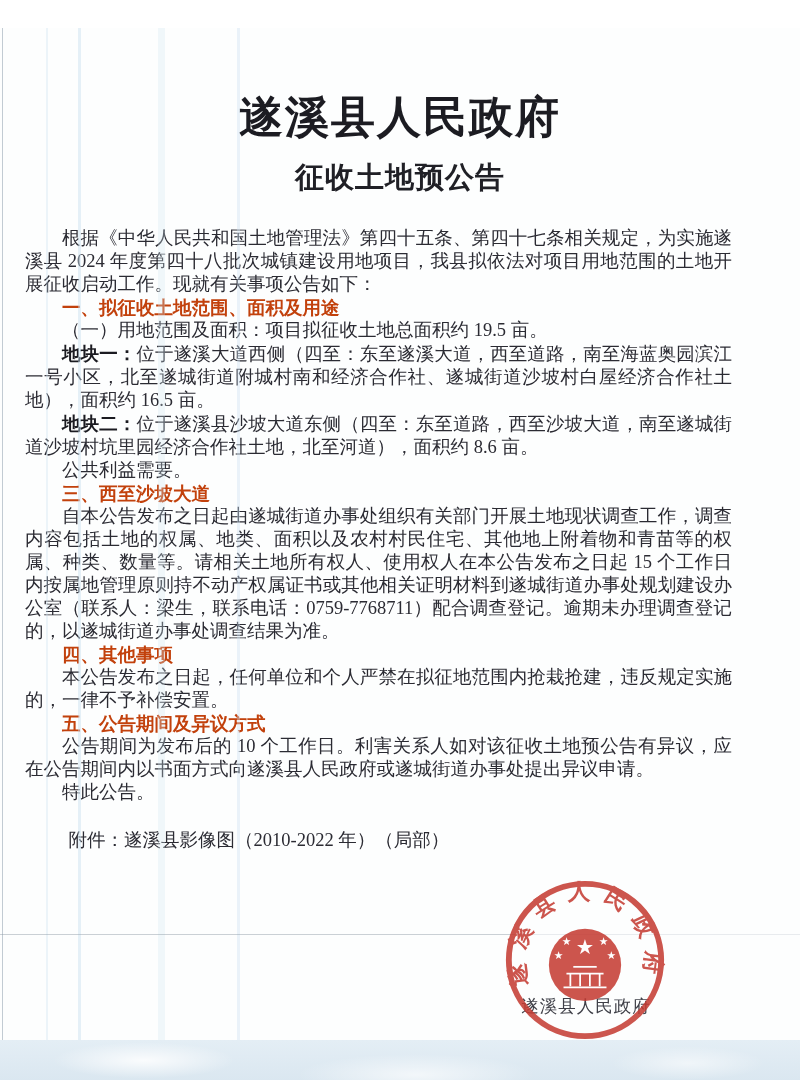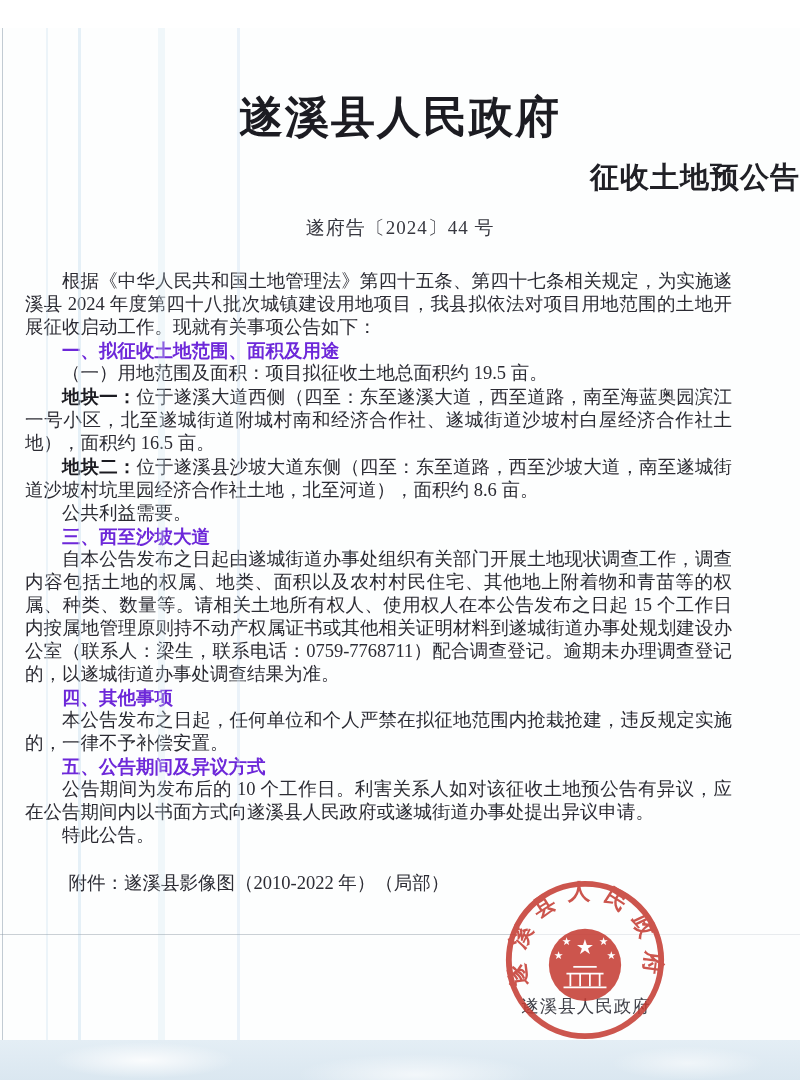--- a/index.html
+++ b/index.html
@@ -28,37 +28,37 @@
   }
   .bottom-strip { position:absolute; left:0; top:1070px; width:800px; height:5px; background:#bccdd9; }
   .bottom-edge  { position:absolute; left:0; top:1075px; width:800px; height:5px; background:#90a8b9; }
 
   
   .doc-title {
     margin:0 auto; padding-top:60px; text-align:center;
     font-size:44px; font-weight:bold; letter-spacing:2px; color:#1c1c22;
   }
   .doc-subtitle {
-    margin-top:11px; text-align:right;
+    margin-top:11px; text-align:center;
     font-size:29px; font-weight:bold; letter-spacing:1px; color:#202026;
   }
   .doc-number {
     margin-top:17px; text-align:center;
     font-size:19px; letter-spacing:1px; color:#36373f;
   }
 
   
   .body-text {
     margin-top:29px; padding:0 68px 0 25px;
     font-size:18.5px; line-height:23px; text-align:justify; color:#2b2b33;
   }
   .para { text-indent:2em; }
   .sec {
     font-size:18.5px; line-height:23px; font-weight:bold; text-indent:2em;
-    font-family:"Liberation Sans", sans-serif; color:#6d28d9;
+    font-family:"Liberation Sans", sans-serif; color:#c2410c;
   }
   .plot-label { font-family:"Liberation Sans", sans-serif; font-weight:bold; color:#1b1b21; }
   .attachment { margin-top:25px; text-indent:2.35em; font-size:18.5px; color:#2b2b33; }
 
   
   .signature-block {
     position:absolute; left:498px; top:967px; width:176px;
     text-align:center; font-size:17.5px; line-height:22px; color:#3e3f47; letter-spacing:1px;
   }
   .seal { position:absolute; left:502px; top:849px; width:166px; height:166px; }
@@ -71,21 +71,20 @@
   <div class="edge-left"></div>
   <div class="streak s1"></div>
   <div class="streak s2"></div>
   <div class="streak s3"></div>
   <div class="streak s4"></div>
   <div class="scanline-strong"></div>
   <div class="scanline-faint"></div>
 
   <div class="doc-title">遂溪县人民政府</div>
   <div class="doc-subtitle">征收土地预公告</div>
-  <div class="doc-number">遂府告〔2024〕44 号</div>
 
   <div class="body-text">
     <p class="para">根据《中华人民共和国土地管理法》第四十五条、第四十七条相关规定，为实施遂溪县 2024 年度第四十八批次城镇建设用地项目，我县拟依法对项目用地范围的土地开展征收启动工作。现就有关事项公告如下：</p>
     <p class="sec">一、拟征收土地范围、面积及用途</p>
     <p class="para">（一）用地范围及面积：项目拟征收土地总面积约 19.5 亩。</p>
     <p class="para"><span class="plot-label">地块一：</span><span>位于遂溪大道西侧（四至：东至遂溪大道，西至道路，南至海蓝奥园滨江一号小区，北至遂城街道附城村南和经济合作社、遂城街道沙坡村白屋经济合作社土地），面积约 16.5 亩。</span></p>
     <p class="para"><span class="plot-label">地块二：</span><span>位于遂溪县沙坡大道东侧（四至：东至道路，西至沙坡大道，南至遂城街道沙坡村坑里园经济合作社土地，北至河道），面积约 8.6 亩。</span></p>
     <p class="para">公共利益需要。</p>
     <p class="sec">三、西至沙坡大道</p>
     <p class="para">自本公告发布之日起由遂城街道办事处组织有关部门开展土地现状调查工作，调查内容包括土地的权属、地类、面积以及农村村民住宅、其他地上附着物和青苗等的权属、种类、数量等。请相关土地所有权人、使用权人在本公告发布之日起 15 个工作日内按属地管理原则持不动产权属证书或其他相关证明材料到遂城街道办事处规划建设办公室（联系人：梁生，联系电话：0759-7768711）配合调查登记。逾期未办理调查登记的，以遂城街道办事处调查结果为准。</p>

